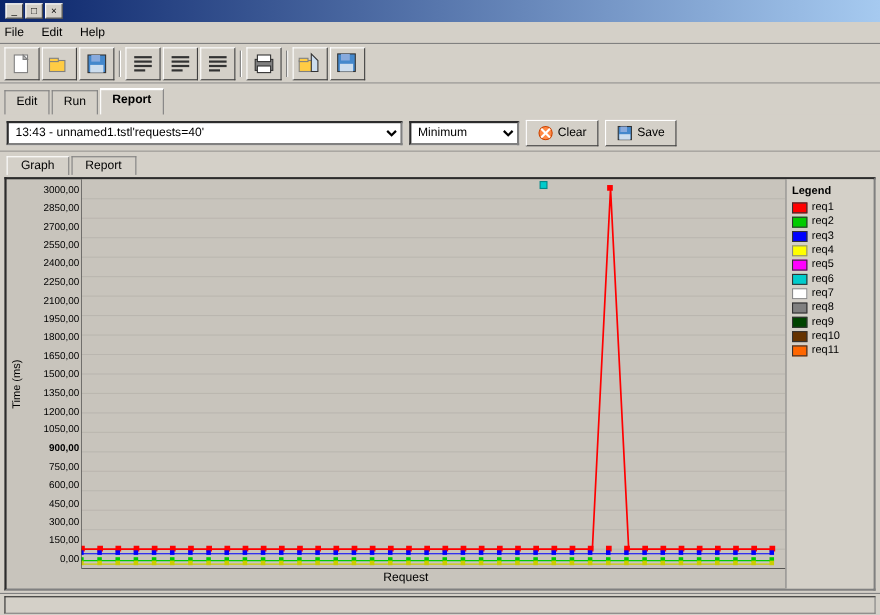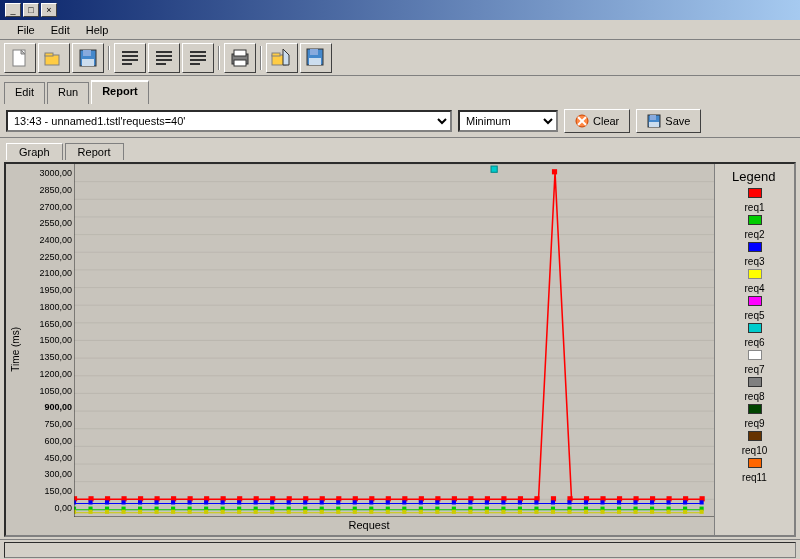--- a/index.html
+++ b/index.html
@@ -25,21 +25,21 @@
       border-right-color: #404040;
       border-bottom-color: #404040;
       font-size: 9px;
       cursor: pointer;
       display: flex; align-items: center; justify-content: center;
     }
     
     
     .menu-bar {
       background: #d4d0c8;
-      padding: 2px 13px;
+      padding: 2px 0;
       display: flex;
       gap: 8px;
       height: 20px;
       align-items: center;
       border-bottom: 1px solid #808080;
     }
     .menu-item { cursor: pointer; padding: 1px 4px; font-size: 11px; }
     
     
     .toolbar {
@@ -99,21 +99,21 @@
       height: 34px;
       border-bottom: 1px solid #808080;
     }
     .dropdown-select {
       height: 22px;
       background: white;
       border: 2px inset #808080;
       font-size: 11px;
       padding: 1px 2px;
     }
-    .test-dropdown { width: 446px; }
+    .test-dropdown { width: 360px; }
     .min-dropdown { width: 100px; }
     .ctrl-btn {
       height: 24px;
       padding: 2px 10px;
       background: #d4d0c8;
       border: 1px solid #fff;
       border-right-color: #404040;
       border-bottom-color: #404040;
       cursor: pointer;
       font-size: 11px;
@@ -162,22 +162,22 @@
       display: flex;
     }
     
     
     .legend {
       width: 80px;
       padding: 5px;
       background: #d4d0c8;
       border-left: 1px solid #808080;
     }
-    .legend-title { font-size: 13px; font-weight: normal; margin-bottom: 4px; margin-left: 12px; }
-    .legend-item { display: flex; align-items: center; gap: 4px; margin-bottom: 2px; flex-direction: column; }
+    .legend-title { font-size: 10px; font-weight: bold; margin-bottom: 4px; }
+    .legend-item { display: flex; align-items: center; gap: 4px; margin-bottom: 2px; }
     .legend-color { width: 14px; height: 10px; border: 1px solid #333; flex-shrink: 0; }
     .legend-label { font-size: 10px; }
     
     
     .status-bar {
       height: 20px;
       background: #d4d0c8;
       border-top: 1px solid #808080;
       display: flex;
       align-items: center;

